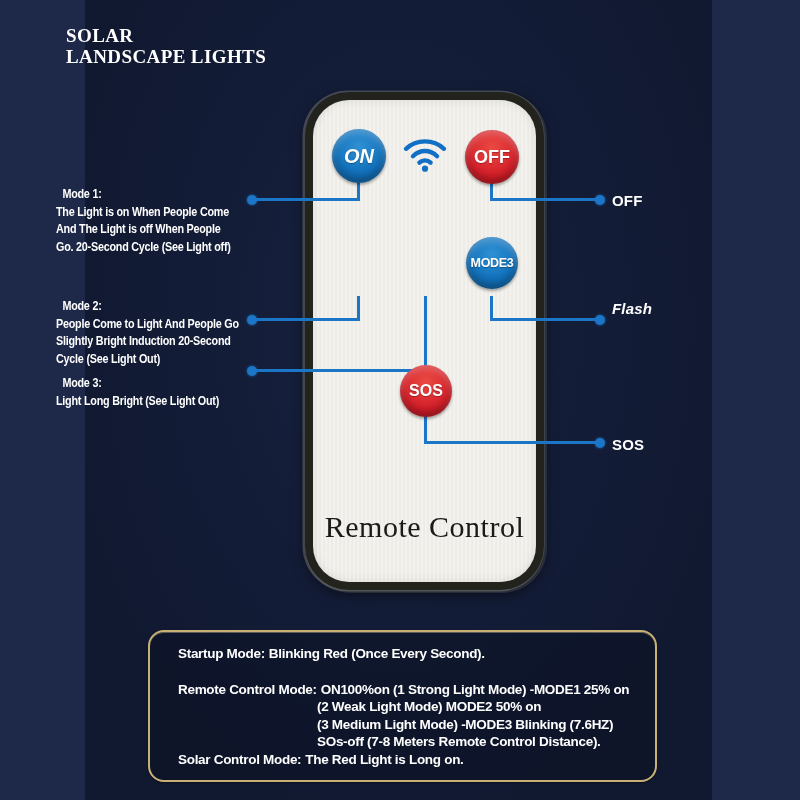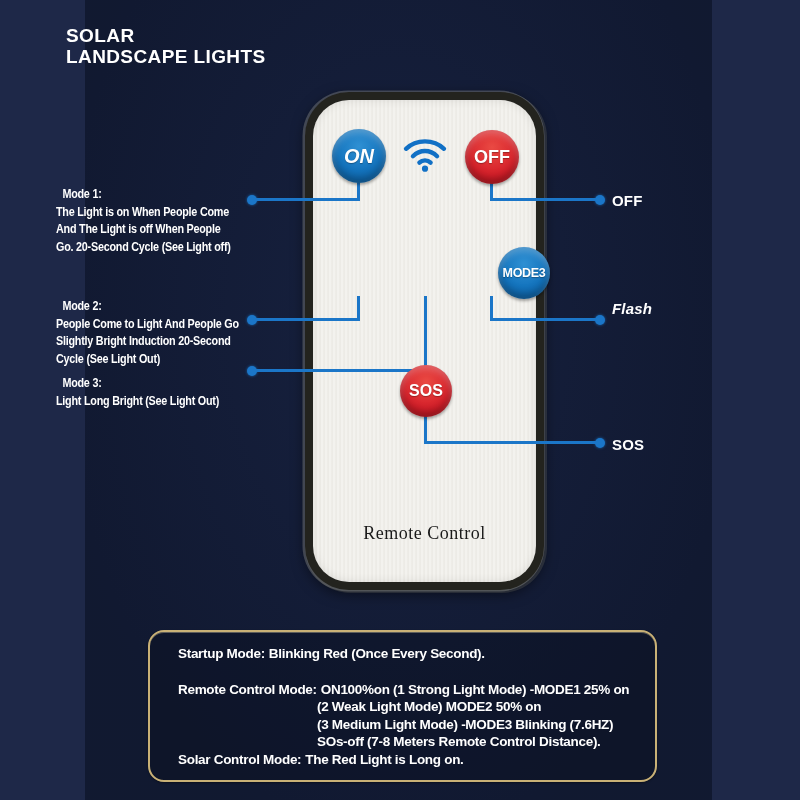--- a/index.html
+++ b/index.html
@@ -9,52 +9,52 @@
     font-family:"Liberation Sans",sans-serif;
     -webkit-font-smoothing:antialiased;
   }
   .bg-band{
     position:absolute;left:85px;top:0;width:627px;height:800px;
     background:var(--bg-center,#131c37);
     background-image:radial-gradient(ellipse at 50% 40%, rgba(40,56,100,.18), rgba(0,0,0,.12) 80%);
   }
   
   .title{position:absolute;left:66px;top:25px;color:var(--text-white,#fff);
-    font-size:19px;font-weight:bold;letter-spacing:.4px;line-height:21px;z-index:4;}
+    font-size:19px;font-weight:bold;letter-spacing:.4px;line-height:21px;z-index:4;font-family:Liberation Serif, serif;}
   
   .remote-frame{
     position:absolute;left:305px;top:92px;width:239px;height:498px;z-index:1;
     background:var(--remote-frame,#23231e);border-radius:44px;
     box-shadow:-1px 0 0 1.5px rgba(175,175,165,.32), 1.5px 1.5px 0 1.5px rgba(110,110,100,.28), 0 4px 14px rgba(0,0,0,.55);
   }
   .remote-body{
     position:absolute;left:8px;top:8px;right:8px;bottom:8px;border-radius:36px;
     background:repeating-linear-gradient(90deg,#f3f2ee 0px,#f3f2ee 2px,#e9e7e1 3px,#f0efeb 4px);
     box-shadow:inset 0 0 10px rgba(0,0,0,.10);
   }
   .remote-label{
     position:absolute;left:0;bottom:38px;width:100%;text-align:center;
     font-family:"Liberation Serif","DejaVu Serif",serif;
-    font-size:18px;color:var(--remote-label-color,#1a1a1a);letter-spacing:.5px;
+    font-size:30px;color:var(--remote-label-color,#1a1a1a);letter-spacing:.5px;
   }
   
   .btn{
     position:absolute;z-index:3;border-radius:50%;
     display:flex;align-items:center;justify-content:center;
     color:#fff;font-weight:bold;
     text-shadow:0 1px 1px rgba(0,0,0,.3);
     box-shadow:inset 0 4px 7px rgba(255,255,255,.28), inset 0 -5px 9px rgba(0,0,0,.30), 0 2px 3px rgba(0,0,0,.35);
   }
   .btn.blue{background:radial-gradient(circle at 50% 32%, #2f90d3, var(--button-blue,#1373bd) 55%, #0d62a7 95%);}
   .btn.red{background:radial-gradient(circle at 50% 32%, #ea4a43, var(--button-red,#d6202a) 60%, #bb121d 95%);}
   .btn-on {left:332px;top:129px;width:54px;height:54px;font-size:20px;font-style:italic;}
   .btn-off{left:465px;top:130px;width:54px;height:54px;font-size:18px;}
   .btn-m1 {left:333px;top:247px;width:52px;height:52px;font-size:12.5px;letter-spacing:-.3px;}
   .btn-m2 {left:400px;top:247px;width:52px;height:52px;font-size:12.5px;letter-spacing:-.3px;}
-  .btn-m3 {left:466px;top:247px;width:52px;height:52px;font-size:12.5px;letter-spacing:-.3px;margin-left:32px;}
+  .btn-m3 {left:466px;top:237px;width:52px;height:52px;font-size:12.5px;letter-spacing:-.3px;}
   .btn-sos{left:400px;top:365px;width:52px;height:52px;font-size:16px;}
   .wifi{position:absolute;left:402px;top:135px;width:46px;height:38px;z-index:3;}
   
   .seg{position:absolute;background:var(--line-blue,#1b76c8);z-index:2;}
   .dot{position:absolute;width:10px;height:10px;border-radius:50%;
     background:var(--line-blue,#1b76c8);z-index:2;box-shadow:0 0 3px rgba(27,118,200,.8);}
   
   .note{position:absolute;left:56px;width:260px;color:var(--text-white,#fff);
     font-size:13.5px;font-weight:bold;letter-spacing:-.3px;line-height:17.5px;
     transform:scaleX(.8);transform-origin:left top;z-index:4;}

